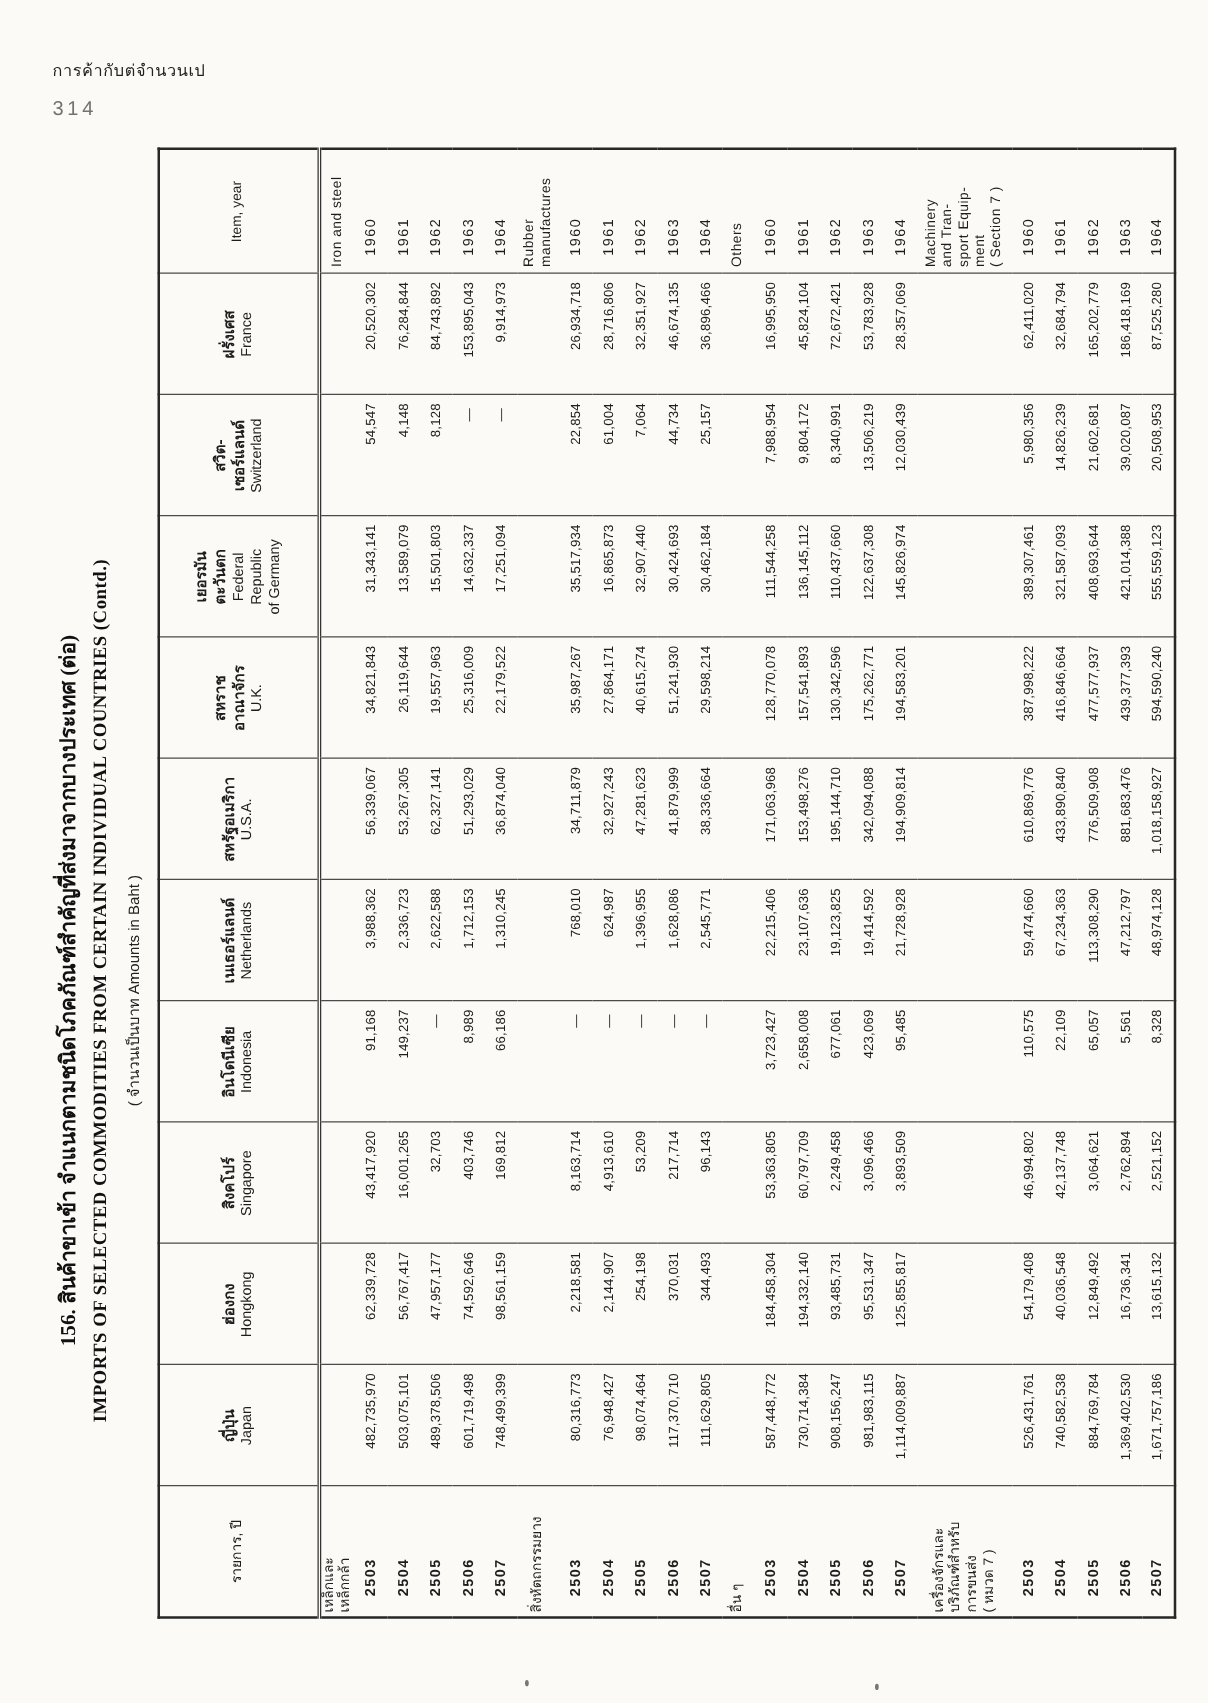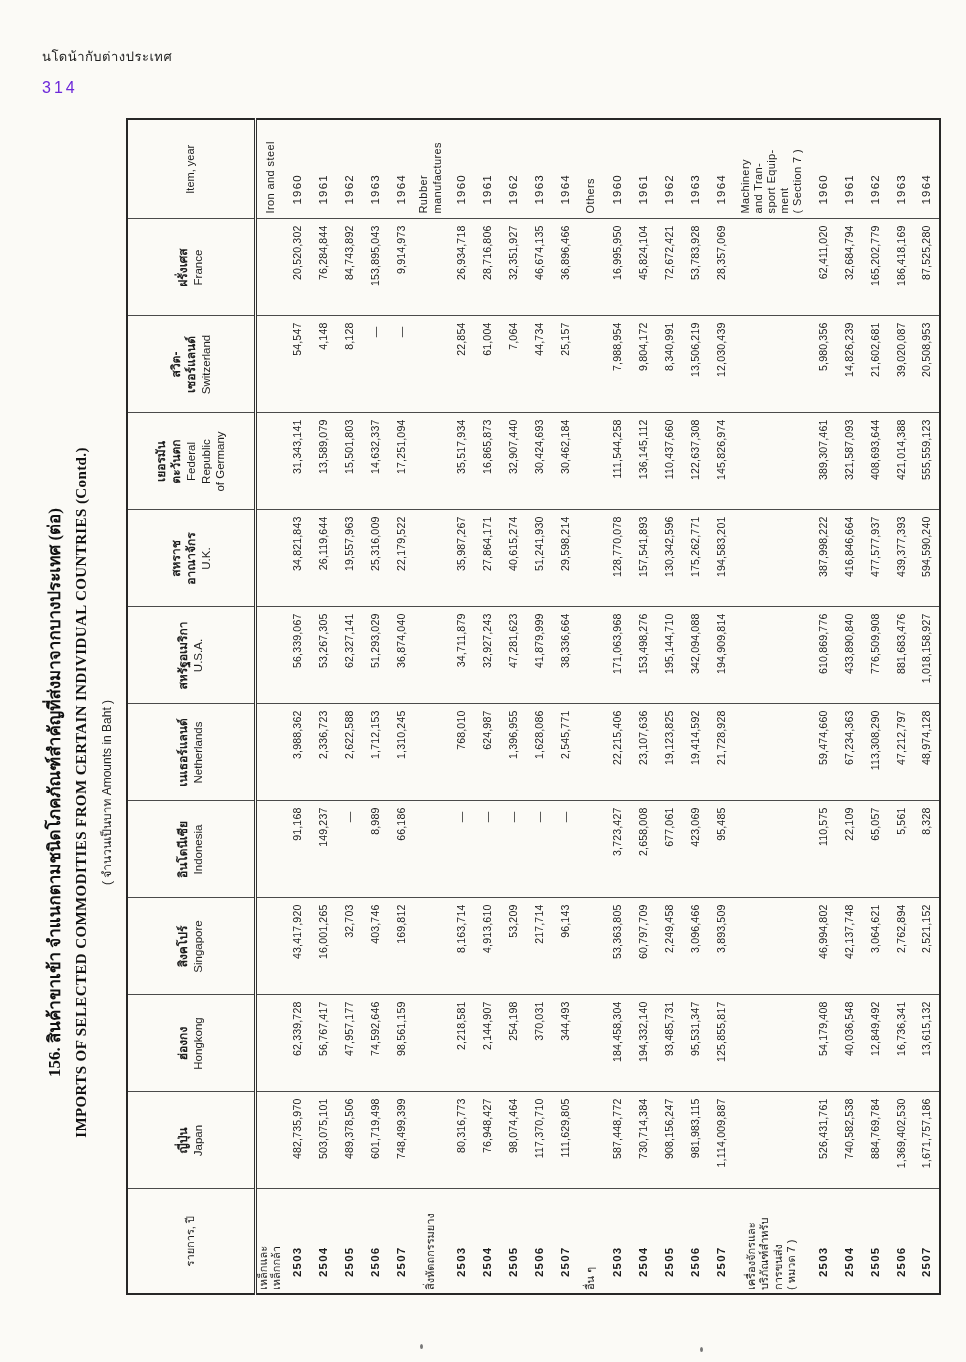--- a/index.html
+++ b/index.html
@@ -4,21 +4,21 @@
 <style>
   html,body{margin:0;padding:0;}
   body{
     width:966px;height:1362px;overflow:hidden;position:relative;
     background:#fbfaf6;color:#1c1c1c;
     font-family:"Liberation Sans","DejaVu Sans",sans-serif;
   }
   
   .page-head{position:absolute;top:46px;left:42px;}
   .head-note{font-size:13px;letter-spacing:.5px;color:#222;}
-  .page-num{font-size:16px;letter-spacing:3px;margin-top:12px;color:#6d28d9;}
+  .page-num{font-size:16px;letter-spacing:3px;margin-top:12px;color:#737373;}
 
   
   .sheet{
     position:absolute;top:110px;left:26px;
     width:1235px;height:932px;
     transform-origin:0 0;
     transform:rotate(-90deg) translateX(-1235px);
   }
   .title-block{padding-top:14px;text-align:center;padding-right:130px;}
   .t1{font-family:"Liberation Serif","DejaVu Serif",serif;font-weight:bold;font-size:17px;color:#111;}
@@ -52,21 +52,21 @@
   td.glab{padding-left:3px;font-size:11px;line-height:1.2;vertical-align:middle;white-space:pre-line;}
   td.glab-en{padding-left:5px;font-size:11px;line-height:1.2;letter-spacing:.4px;vertical-align:middle;white-space:pre-line;}
   tr.yr{height:26px;}
   tr.gr0{height:28px;} tr.gr1{height:34px;} tr.gr2{height:26px;} tr.gr3{height:76px;}
   .speck{position:absolute;width:3px;height:5px;background:#777;border-radius:50%;}
 </style>
 </head>
 <body>
 
 <div class="page-head">
-  <div class="head-note">นโดน้ากับต่างประเทศ</div>
+  <div class="head-note">การค้ากับต่จำนวนเป</div>
   <div class="page-num">314</div>
 </div>
 
 <div class="sheet">
   <div class="title-block">
     <div class="t1">156.  สินค้าขาเข้า  จำแนกตามชนิดโภคภัณฑ์สำคัญที่ส่งมาจากบางประเทศ  (ต่อ)</div>
     <div class="t2">IMPORTS OF SELECTED COMMODITIES FROM CERTAIN INDIVIDUAL COUNTRIES  (Contd.)</div>
     <div class="t3">( จำนวนเป็นบาท  Amounts in Baht )</div>
   </div>
   <table class="tbl" id="main-table">

